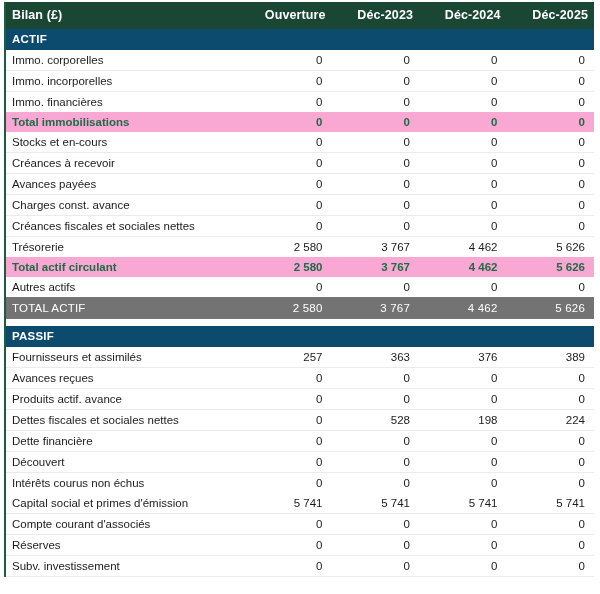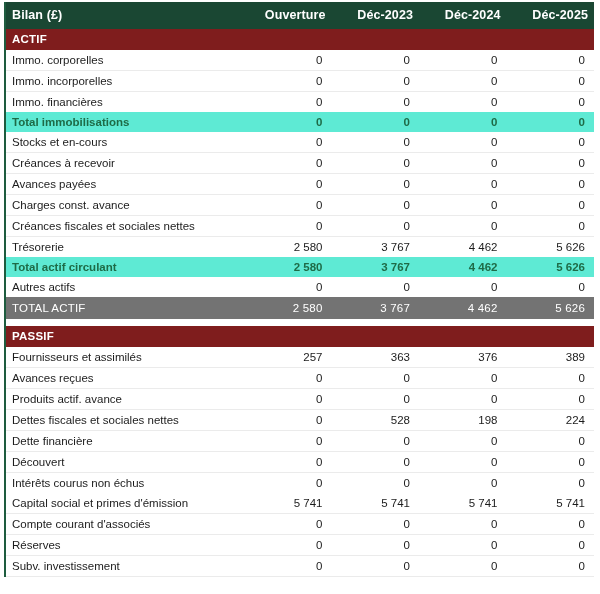--- a/index.html
+++ b/index.html
@@ -53,41 +53,41 @@
     color: #ffffff;
     font-weight: bold;
     font-size: 12.5px;
     height: 27px;
     line-height: 27px;
     letter-spacing: 0.1px;
   }
 
   
   tr.section-row td {
-    background: #7f1d1d;
+    background: #0c4a6e;
     color: #ffffff;
     font-weight: bold;
     font-size: 11.5px;
     height: 21px;
     line-height: 21px;
     letter-spacing: 0.2px;
   }
   tr.grandtotal-row td {
     background: #737373;
     color: #ffffff;
     font-weight: normal;
     font-size: 11.5px;
     height: 22px;
     line-height: 22px;
     letter-spacing: 0.2px;
   }
 
   
   tr.subtotal-row td {
-    background: #5eead4;
+    background: #f9a8d4;
     color: #1e6b47;
     font-weight: bold;
     height: 20px;
     line-height: 20px;
   }
 
   
   tr.data-row td {
     background: #ffffff;
     border-bottom: 1px solid #ebebeb;

